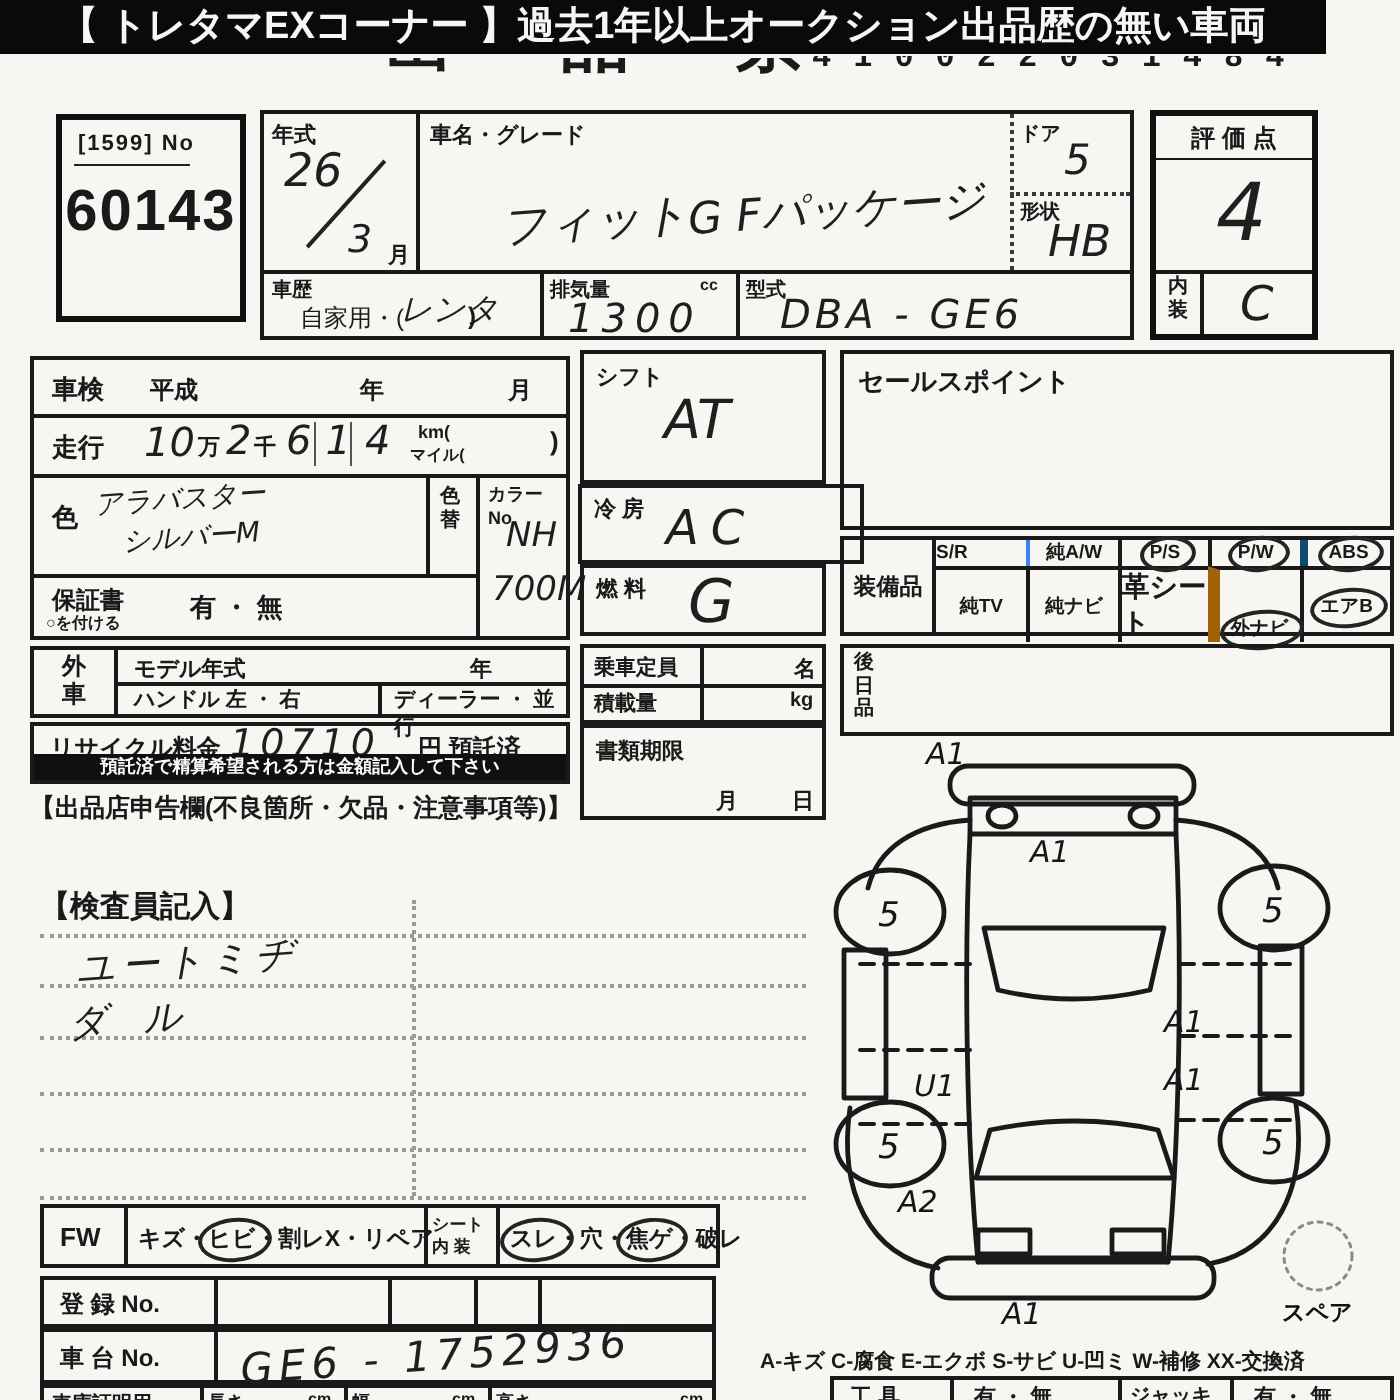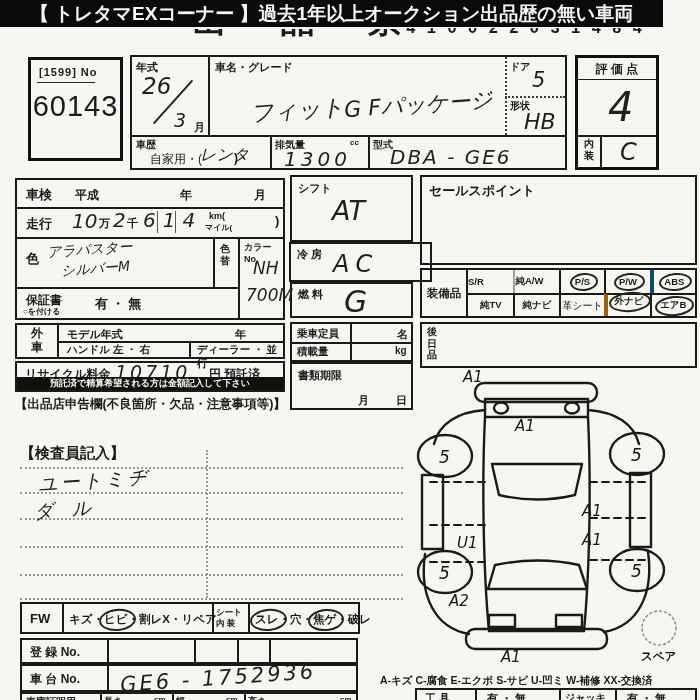--- a/index.html
+++ b/index.html
@@ -39,21 +39,21 @@
     <span style="position:absolute;top:-31px;left:0;font-size:34px;font-weight:700;letter-spacing:22px;white-space:nowrap">出 品 票</span>
   </div>
 
   <div class="clip" style="left:400px;top:28px;width:295px;height:12px">
     <span style="position:absolute;top:-8px;left:6px;font-family:'Liberation Mono',monospace;font-size:16px;font-weight:700;letter-spacing:11px;white-space:nowrap">410022031484</span>
   </div>
 
   <div class="b3" style="left:28px;top:57px;width:95px;height:104px">
     <div class="a" style="left:8px;top:6px;font-size:11px;font-weight:700;letter-spacing:1px">[1599] No</div>
     <div class="a" style="left:6px;top:22px;width:58px;border-top:1.5px solid #222"></div>
-    <div class="a" style="left:0;top:30px;width:100%;text-align:center;font-size:29px;font-weight:400;letter-spacing:1px">60143</div>
+    <div class="a" style="left:0;top:30px;width:100%;text-align:center;font-size:29px;font-weight:700;letter-spacing:1px">60143</div>
   </div>
 
   <div class="b" style="left:130px;top:55px;width:437px;height:115px">
     <div class="vline" style="left:76px;top:0;height:78px"></div>
     <div class="hline" style="left:0;top:78px;width:100%"></div>
     <div class="vdot" style="left:373px;top:0;height:78px"></div>
     <div class="hdot" style="left:373px;top:39px;width:60px"></div>
     <div class="vline" style="left:138px;top:78px;height:33px"></div>
     <div class="vline" style="left:236px;top:78px;height:33px"></div>
 
@@ -183,42 +183,42 @@
   </div>
 
   <div class="b" style="left:420px;top:268px;width:277px;height:50px;display:flex">
     <div style="width:46px;border-right:2px solid #1a1a1a;display:flex;align-items:center;justify-content:center">
       <span class="lb" style="font-size:11.5px">装備品</span>
     </div>
     <div style="flex:1;display:grid;grid-template-columns:repeat(5,1fr);grid-template-rows:1fr 1fr">
       <div style="display:flex;align-items:center;justify-content:flex-start">
           <span class="circlable" style="font-size:9.5px;font-weight:700">S/R</span>
         </div>
-      <div style="border-left:2px solid #a3a3a3;display:flex;align-items:center;">
+      <div style="border-left:2px solid #3b82f6;display:flex;align-items:center;justify-content:center">
           <span class="circlable" style="font-size:9.5px;font-weight:700">純A/W</span>
         </div>
       <div style="border-left:2px solid #1a1a1a;display:flex;align-items:center;justify-content:center">
           <span class="circlable circled" style="font-size:9.5px;font-weight:700">P/S</span>
         </div>
       <div style="border-left:2px solid #1a1a1a;display:flex;align-items:center;justify-content:center">
           <span class="circlable circled" style="font-size:9.5px;font-weight:700">P/W</span>
         </div>
       <div style="border-left:4px solid #0c4a6e;display:flex;align-items:center;justify-content:center">
           <span class="circlable circled" style="font-size:9.5px;font-weight:700">ABS</span>
         </div>
       <div style="border-top:2px solid #1a1a1a;display:flex;align-items:center;justify-content:center">
           <span class="circlable" style="font-size:9.5px;font-weight:700">純TV</span>
         </div>
       <div style="border-top:2px solid #1a1a1a;border-left:2px solid #1a1a1a;display:flex;align-items:center;justify-content:center">
           <span class="circlable" style="font-size:9.5px;font-weight:700">純ナビ</span>
         </div>
       <div style="border-top:2px solid #1a1a1a;border-left:2px solid #1a1a1a;display:flex;align-items:center;justify-content:center">
-          <span class="circlable" style="font-size:10px;font-weight:400">革シート</span>
-        </div>
-      <div style="border-top:2px solid #1a1a1a;border-left:4px solid #a16207;display:flex;align-items:flex-start;justify-content:center">
+          <span class="circlable" style="font-size:14px;font-weight:700">革シート</span>
+        </div>
+      <div style="border-top:2px solid #1a1a1a;border-left:6px solid #a16207;display:flex;align-items:flex-end;justify-content:center">
           <span class="circlable circled" style="font-size:9.5px;font-weight:700">外ナビ</span>
         </div>
       <div style="border-top:2px solid #1a1a1a;border-left:2px solid #1a1a1a;display:flex;align-items:center;justify-content:center">
           <span class="circlable circled" style="font-size:9.5px;font-weight:700">エアB</span>
         </div>
     </div>
   </div>
 
   <div class="b" style="left:420px;top:322px;width:277px;height:46px">
     <div class="a stack" style="left:5px;top:2px;width:12px;font-size:10px">後日品</div>

